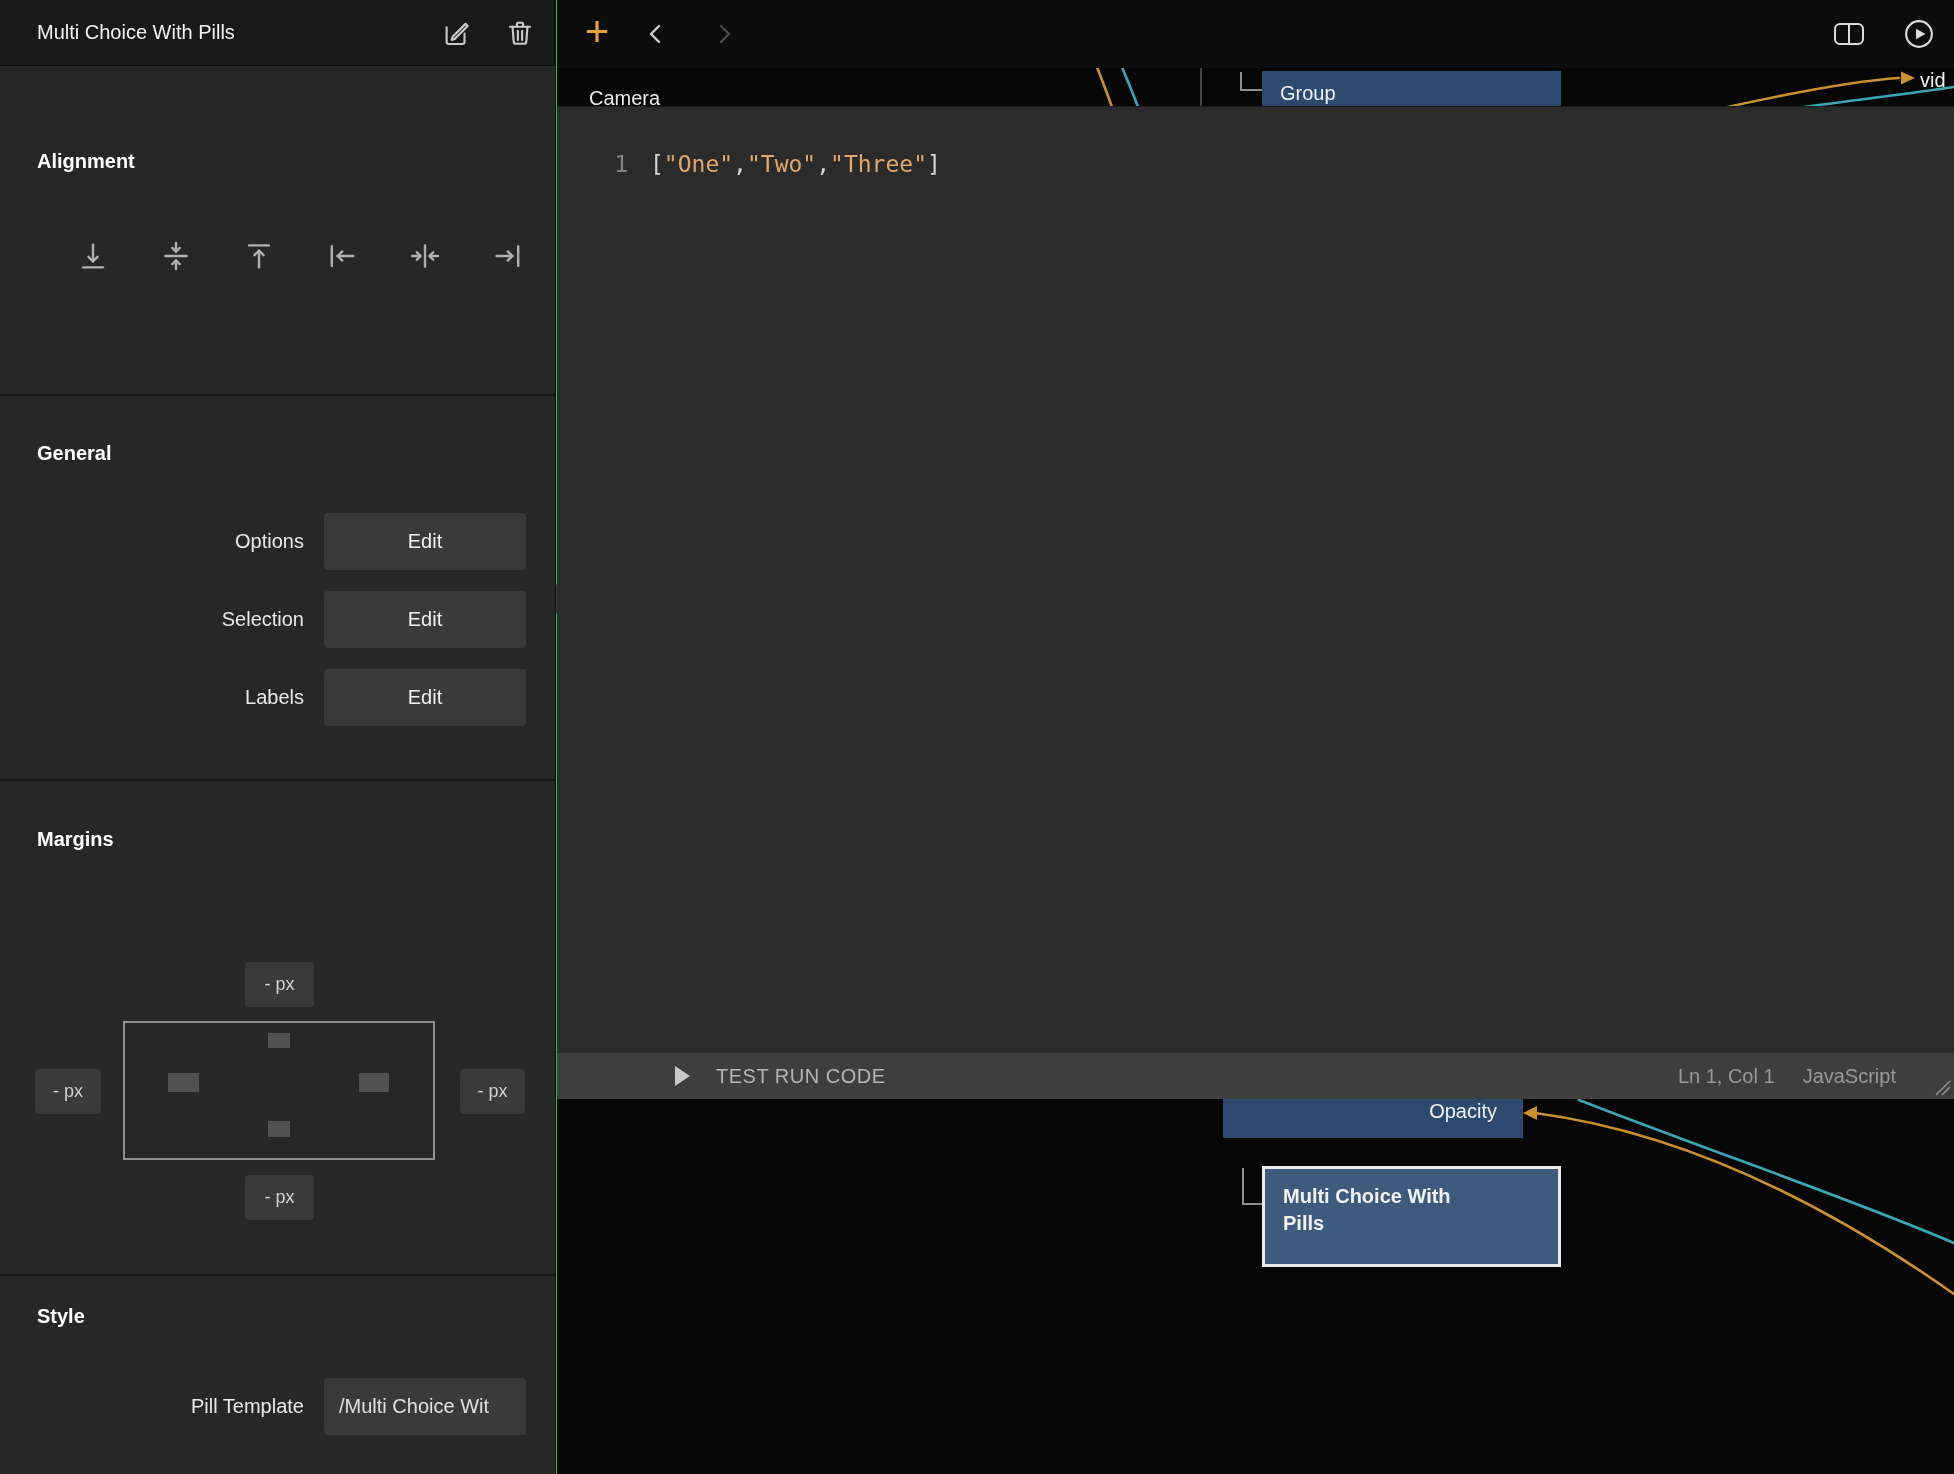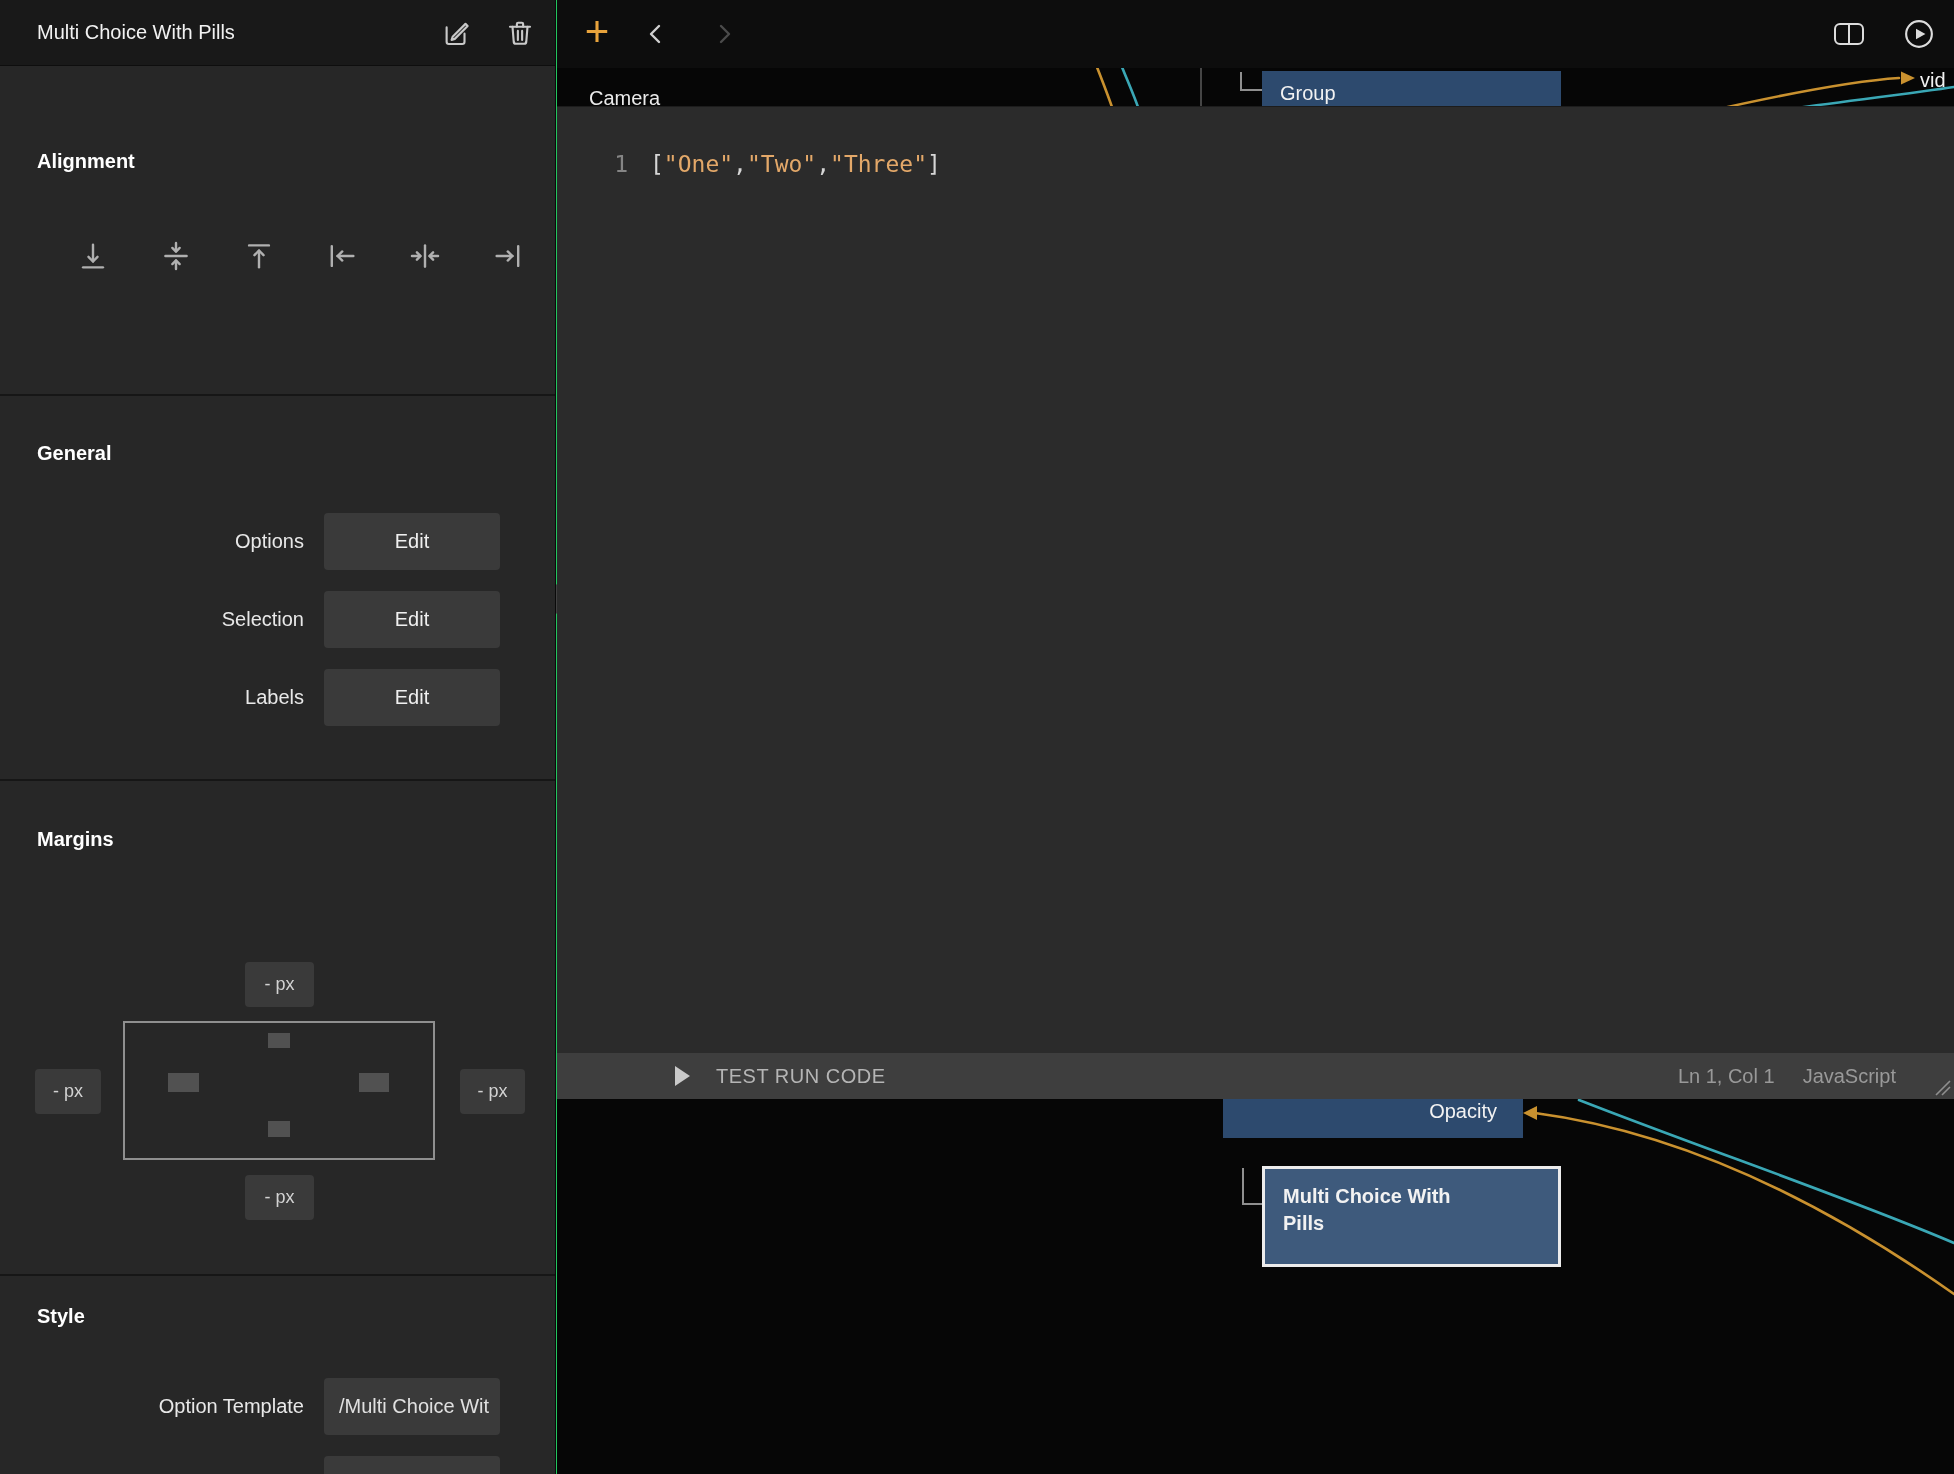--- a/index.html
+++ b/index.html
@@ -27,21 +27,21 @@
   .sec-margins h3 { margin-top: 47px; }
   .sec-style h3   { margin-top: 29px; }
 
   .align-row { display: flex; margin-top: 64px; padding-left: 74px; gap: 46px; }
   .align-btn { background: none; border: none; cursor: pointer; width: 37px; height: 37px;
                display: flex; align-items: center; justify-content: center; }
 
   .prop-rows { margin-top: 48px; display: flex; flex-direction: column; gap: 21px; }
   .prop-row { display: flex; align-items: center; }
   .prop-label { width: 304px; text-align: right; padding-right: 0; color: #e8e8e8; font-size: 20px; }
-  .prop-btn, .prop-input { margin-left: 20px; width: 176px; height: 57px; background: #3a3a3a;
+  .prop-btn, .prop-input { margin-left: 20px; width: 202px; height: 57px; background: #3a3a3a;
                border: none; border-radius: 4px; color: #f0f0f0; font-size: 20px; }
   .prop-btn { cursor: pointer; }
   .prop-input { display: flex; align-items: center; padding-left: 15px; color: #e0e0e0;
                 white-space: nowrap; overflow: hidden; cursor: text; }
   .style-rows { margin-top: 50px; }
 
   
   .m-btn { position: absolute; background: #3a3a3a; border: none; border-radius: 4px;
            color: #d2d2d2; font-size: 18px; cursor: pointer; }
   .m-top    { left: 245px; top: 134px; width: 69px; height: 45px; }
@@ -221,24 +221,20 @@
       </div>
       <button class="m-btn m-left">- px</button>
       <button class="m-btn m-right">- px</button>
       <button class="m-btn m-bottom">- px</button>
     </section>
 
     <section class="sb-section sec-style">
       <h3>Style</h3>
       <div class="prop-rows style-rows">
         <div class="prop-row">
-          <span class="prop-label">Option Template</span>
-          <div class="prop-input">/Multi Choice Wit</div>
-        </div>
-        <div class="prop-row">
           <span class="prop-label">Pill Template</span>
           <div class="prop-input">/Multi Choice Wit</div>
         </div>
       </div>
     </section>
 
   </aside>
 
   <div class="right">
 

